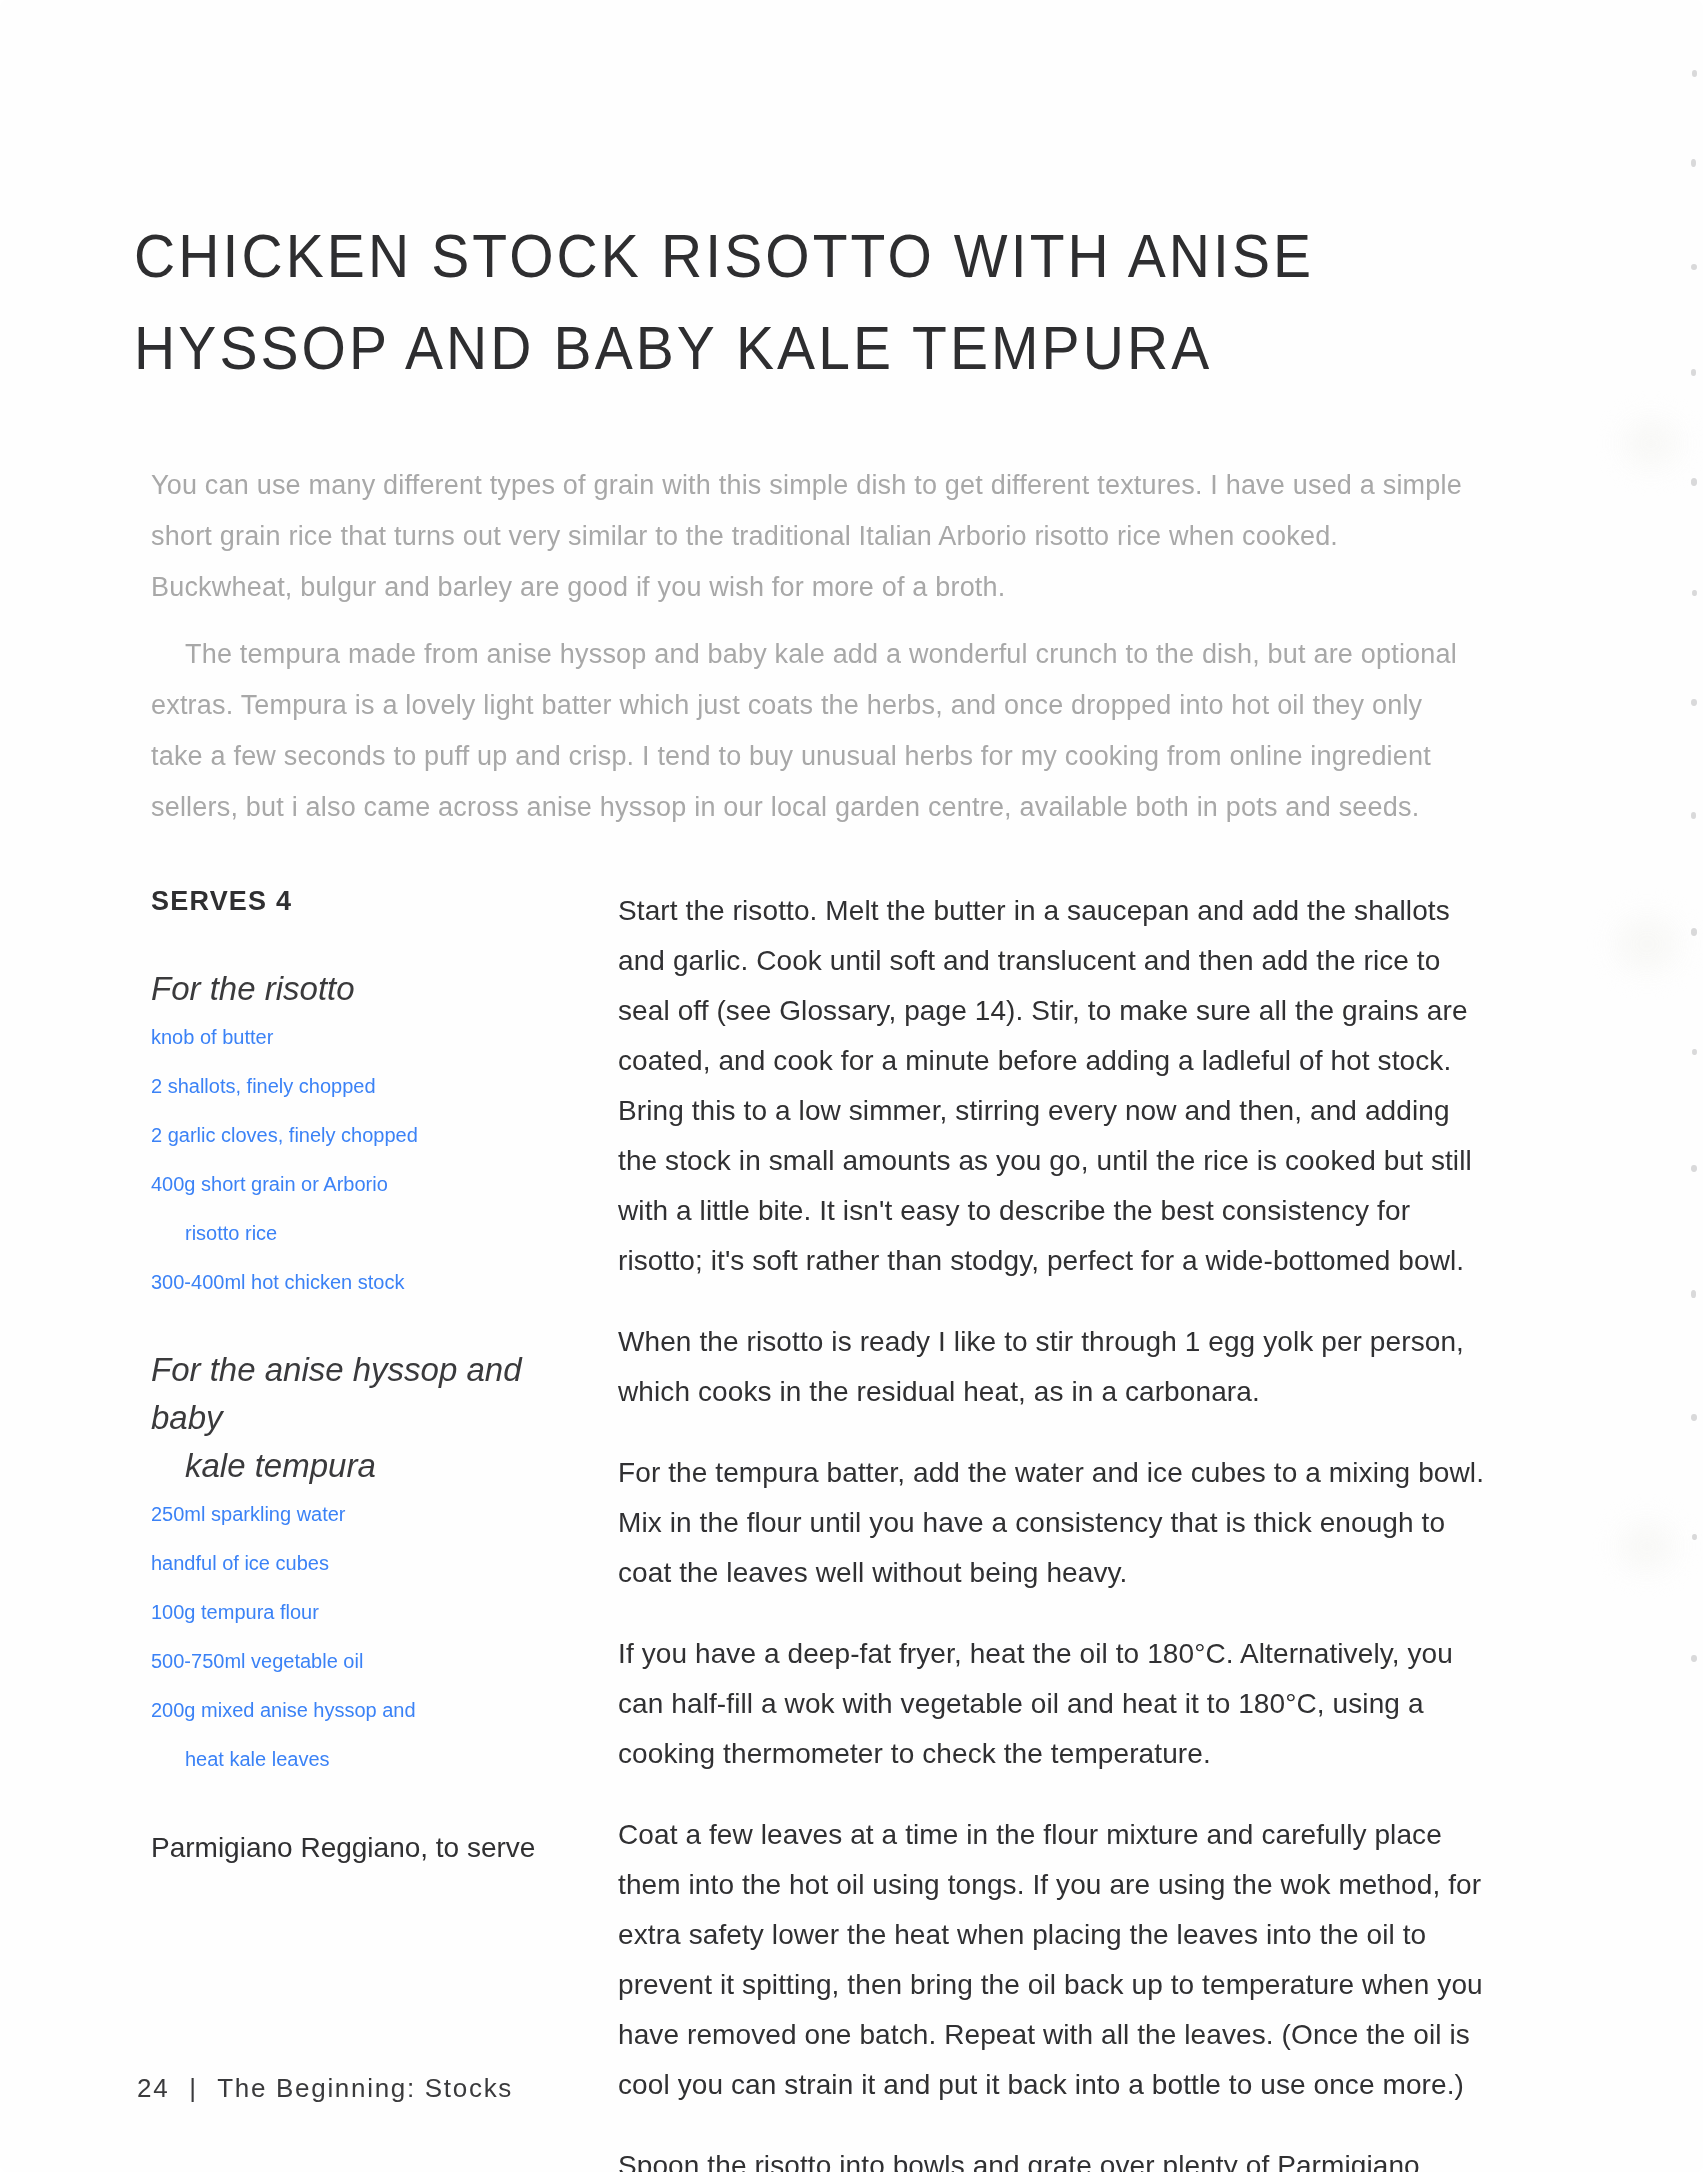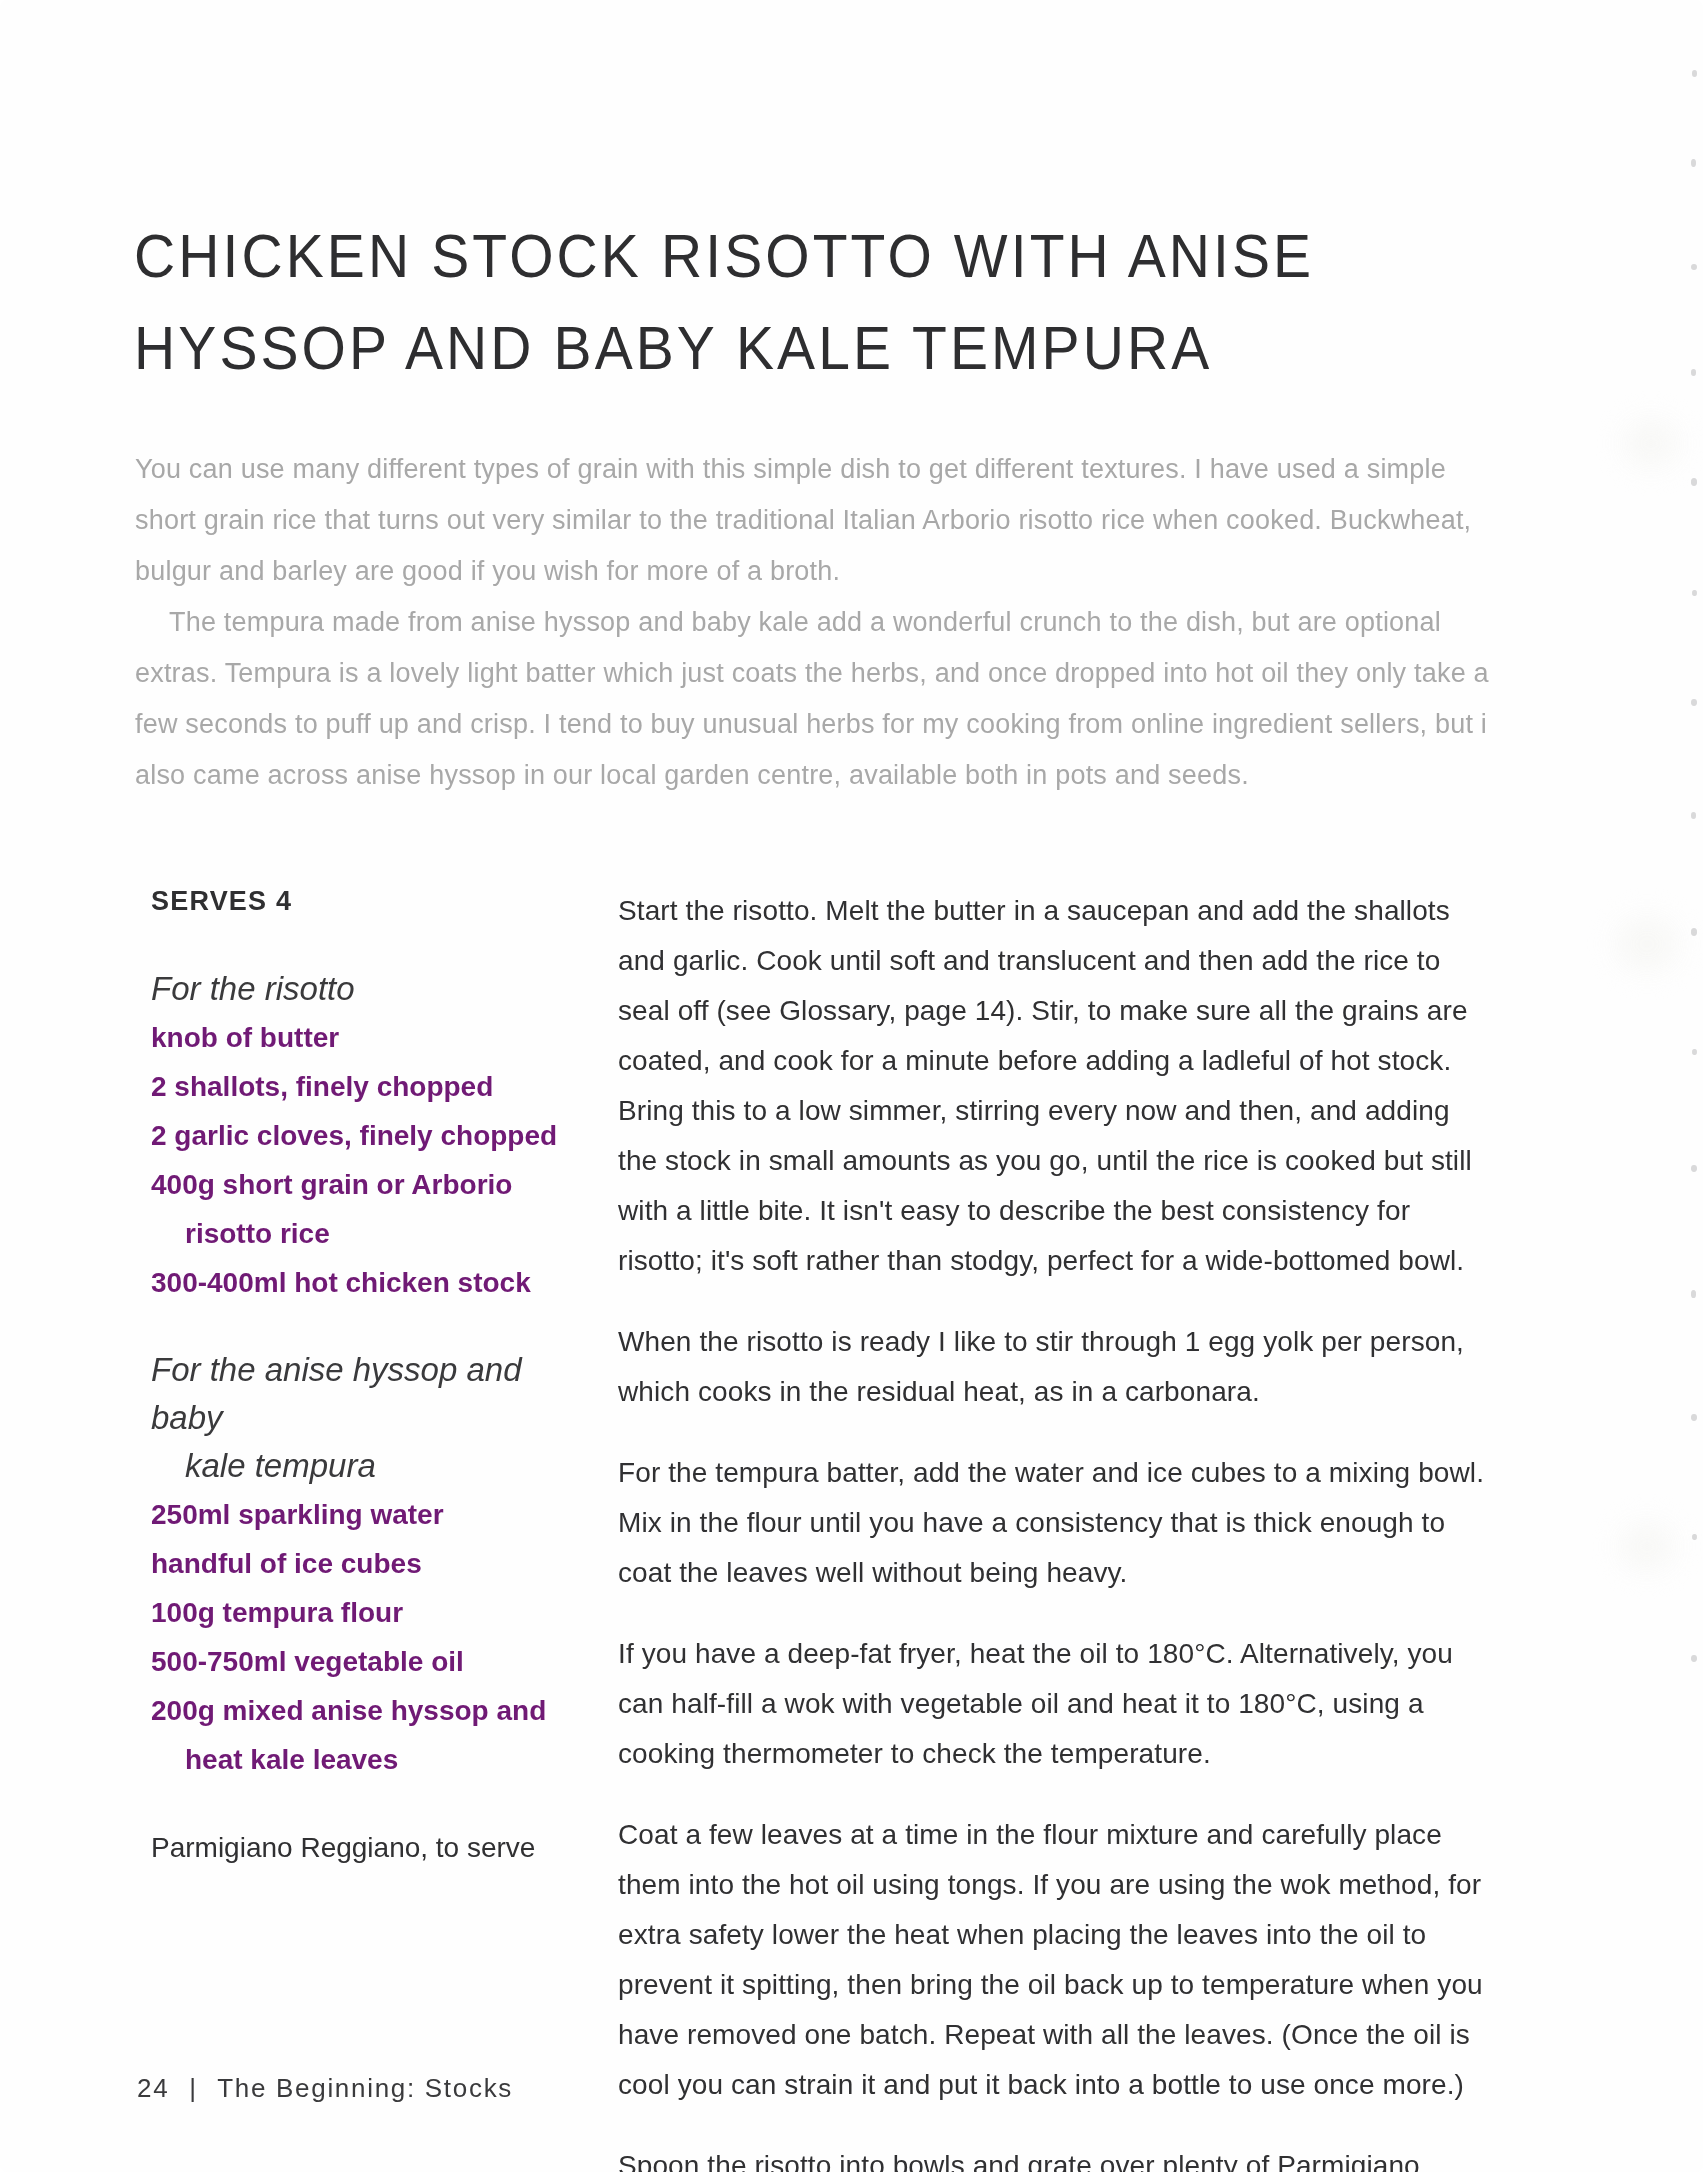--- a/index.html
+++ b/index.html
@@ -55,21 +55,21 @@
     position: absolute;
     left: 135px;
     top: 444px;
     width: 1356px;
     font-size: 27px;
     line-height: 51px;
     color: #a8a8a8;
     font-weight: 300;
     letter-spacing: 0.2px;
   }
-  .intro p { margin: 0; }
+  .intro p { margin: 16px; }
   .intro p.indent { text-indent: 34px; }
 
   
   .col-ingredients {
     position: absolute;
     left: 135px;
     top: 886px;
     width: 435px;
     margin-left: 16px;
   }
@@ -90,24 +90,24 @@
 
   .ing-group { margin: 0 0 39px 0; }
   .ing-heading {
     font-style: italic;
     font-size: 33px;
     line-height: 48px;
     color: #3a3a3c;
     font-weight: 300;
   }
   .ing-item {
-    font-size: 28px;
+    font-size: 20px;
     line-height: 49px;
-    color: #701a75;
-    font-weight: 700;
+    color: #3b82f6;
+    font-weight: 400;
     padding-left: 0;
   }
   .ing-heading .cont,
   .ing-item .cont {
     display: block;
     padding-left: 34px;
   }
   .ing-note {
     font-size: 28px;
     line-height: 49px;

